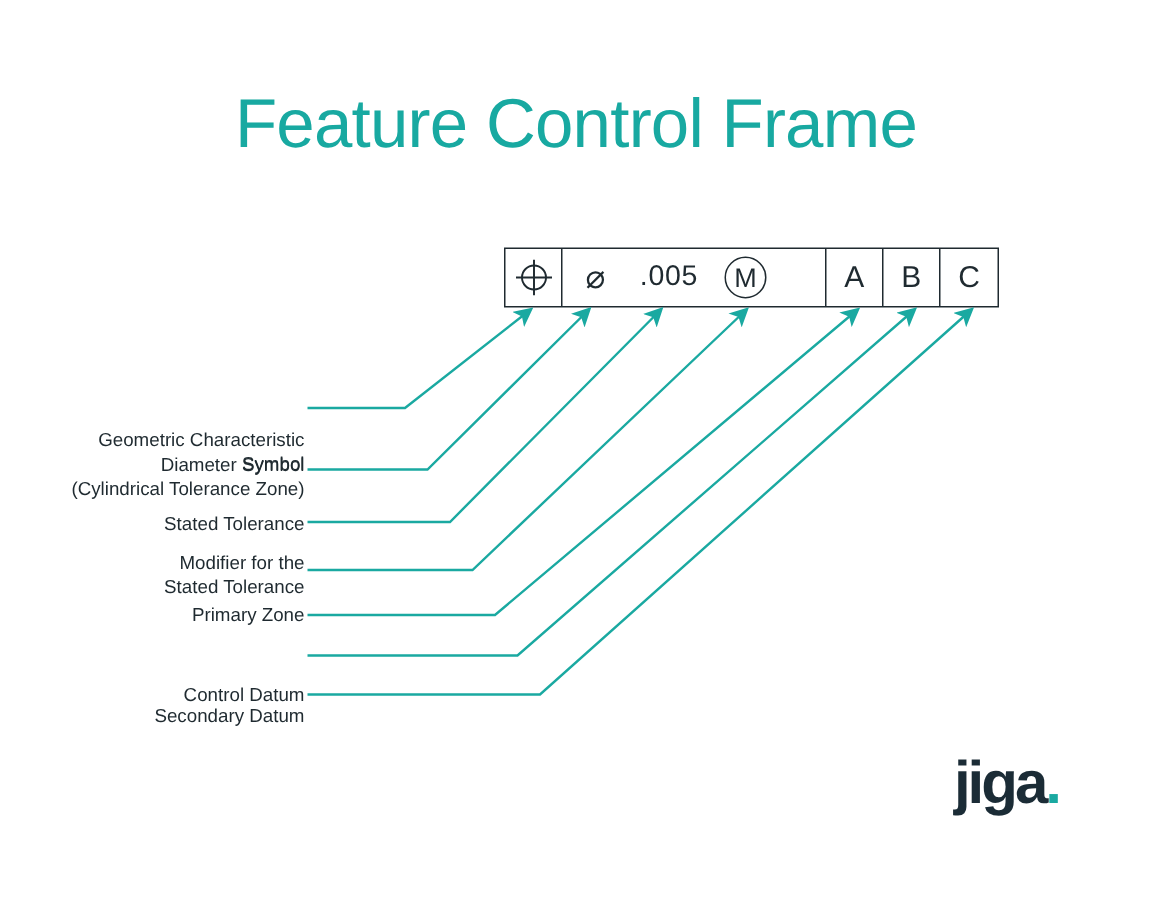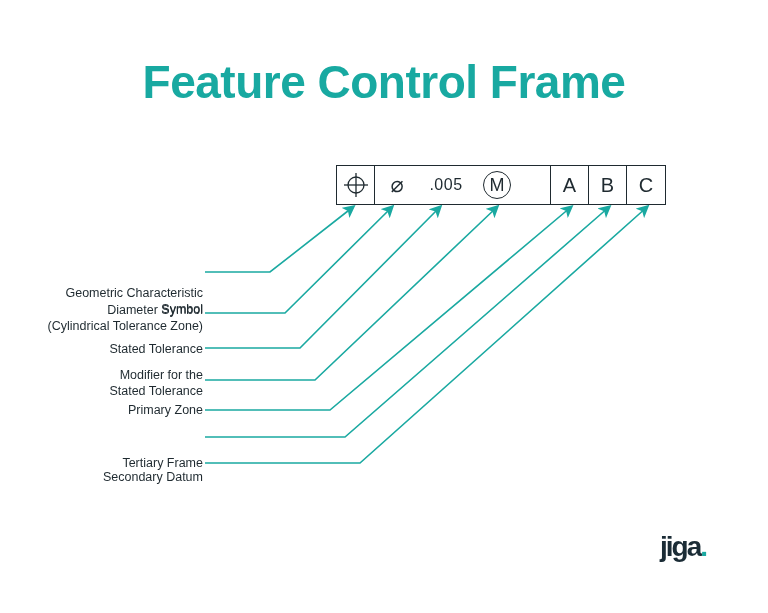--- a/index.html
+++ b/index.html
@@ -16,21 +16,21 @@
     width: 768px;
     height: 613px;
   }
   .title {
     position: absolute;
     top: 55px;
     left: 0;
     width: 768px;
     text-align: center;
     font-size: 46px;
-    font-weight: 700;
+    font-weight: 400;
     color: #18a9a1;
     letter-spacing: -0.5px;
   }
 
   
   .fcf {
     position: absolute;
     top: 165px;
     left: 336px;
     display: flex;
@@ -52,21 +52,21 @@
   .cell.geo      { width: 38px; }
   .cell.tolgroup { width: 176px; justify-content: flex-start; padding: 0 4px; gap: 0; }
   .cell.datum    { width: 38px; }
 
   .tol-part {
     display: inline-flex;
     align-items: center;
     justify-content: center;
   }
   .dia-sym   { width: 36px; height: 100%; font-size: 22px; }
-  .tol-val   { width: 62px; height: 100%; letter-spacing: 0.5px; font-size: 16px; }
+  .tol-val   { width: 62px; height: 100%; letter-spacing: 0.5px; font-size: 19px; }
   .mod-circle{
     width: 26px; height: 26px;
     border: 1px solid #1f2a30;
     border-radius: 50%;
     font-size: 18px;
     line-height: 24px;
     margin-left: 6px;
   }
 
   
@@ -90,22 +90,22 @@
     top: 0; left: 0;
     width: 768px;
     height: 613px;
     pointer-events: none;
   }
 
   
   .logo {
     position: absolute;
     right: 62px;
-    bottom: 50px;
-    font-size: 28px;
+    bottom: 68px;
+    font-size: 40px;
     font-weight: 800;
     letter-spacing: -2px;
     color: #1b2c36;
   }
   .logo .dot { color: #1aa9a1; font-weight: 900; }
 </style>
 </head>
 <body>
 
 <div class="canvas">
@@ -147,19 +147,19 @@
       <path d="M205,463 H360 L647,207"></path>
     </g>
   </svg>
 
   <div class="label l1">Geometric Characteristic<br>Symbol</div>
   <div class="label l2">Diameter Symbol<br>(Cylindrical Tolerance Zone)</div>
   <div class="label l3">Stated Tolerance</div>
   <div class="label l4">Modifier for the<br>Stated Tolerance</div>
   <div class="label l5">Primary Zone</div>
   <div class="label l6">Secondary Datum</div>
-  <div class="label l7">Tertiary Frame</div>
+  <div class="label l7">Control Datum</div>
 
   <div class="logo">
     <span>jiga</span><span class="dot">.</span>
   </div>
 
 </div>
 
 </body></html>

